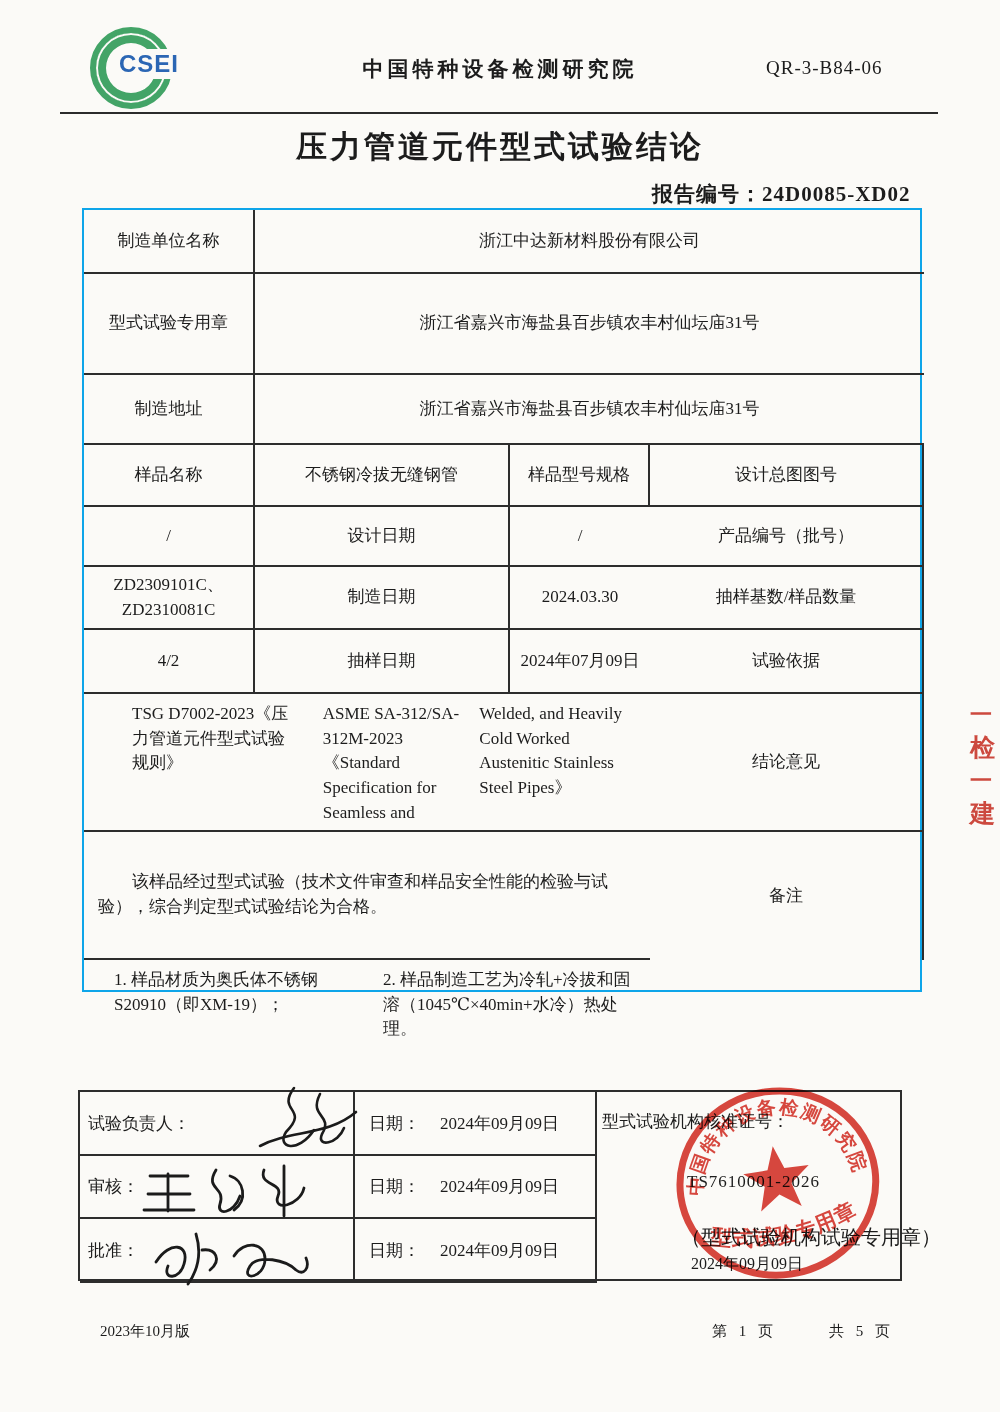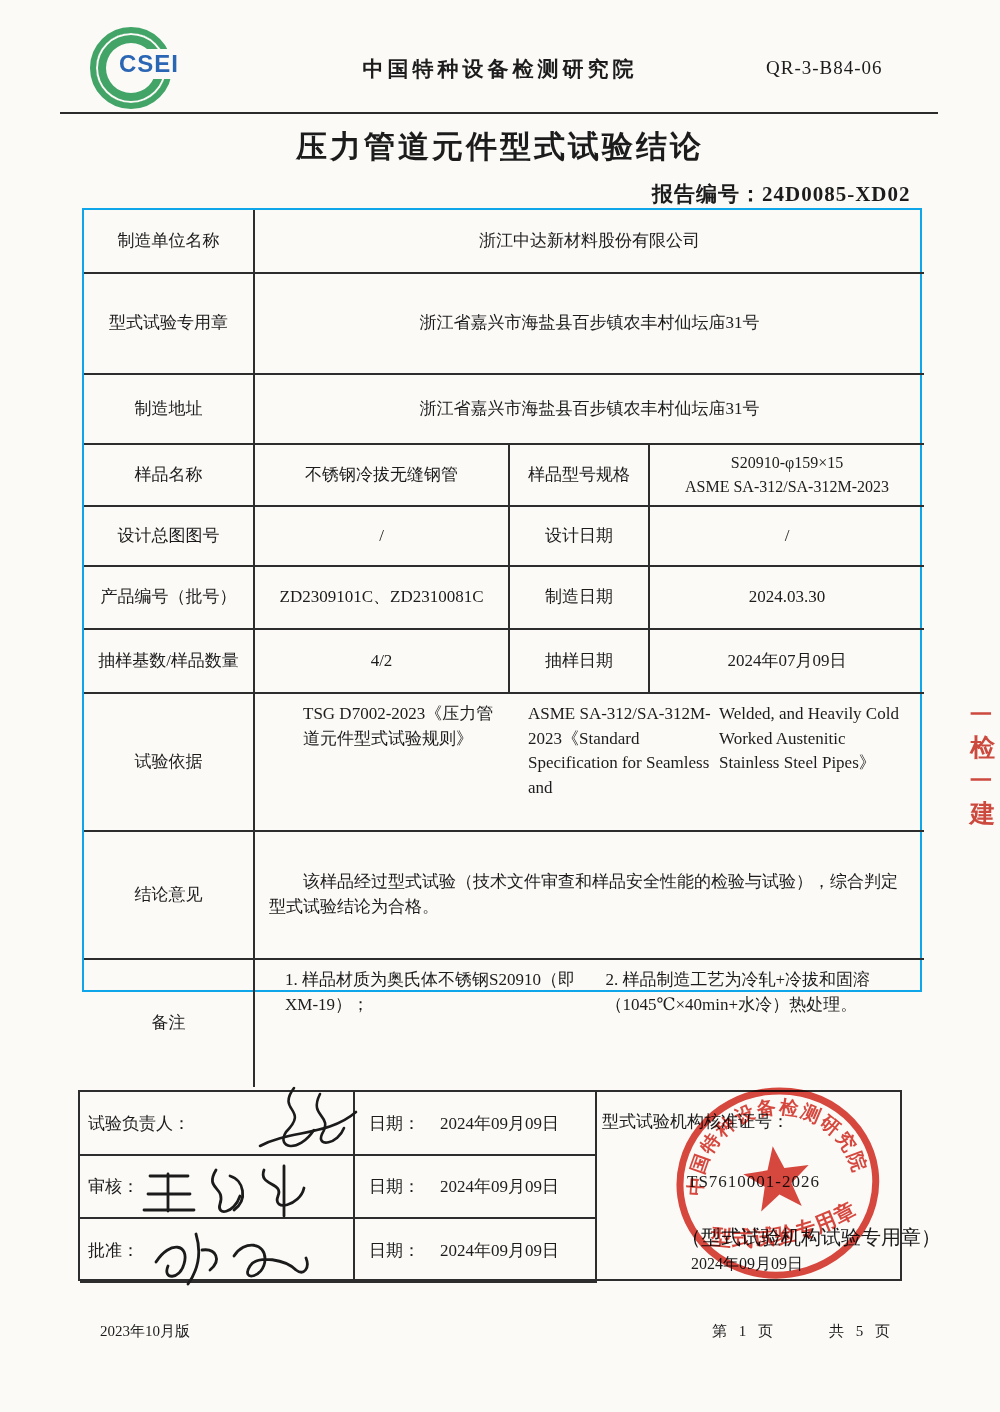--- a/index.html
+++ b/index.html
@@ -80,24 +80,20 @@
 
     <div class="cell lab">型式试验专用章</div>
     <div class="cell val span3 lastcol">浙江省嘉兴市海盐县百步镇农丰村仙坛庙31号</div>
 
     <div class="cell lab">制造地址</div>
     <div class="cell val span3 lastcol">浙江省嘉兴市海盐县百步镇农丰村仙坛庙31号</div>
 
     <div class="cell lab">样品名称</div>
     <div class="cell val">不锈钢冷拔无缝钢管</div>
     <div class="cell lab">样品型号规格</div>
-    <div class="cell val two-line lastcol">
-      <div class="ln" style="text-align:center;">S20910-φ159×15</div>
-      <div class="ln" style="text-align:center;">ASME SA-312/SA-312M-2023</div>
-    </div>
 
     <div class="cell lab">设计总图图号</div>
     <div class="cell val">/</div>
     <div class="cell lab">设计日期</div>
     <div class="cell val lastcol">/</div>
 
     <div class="cell lab">产品编号（批号）</div>
     <div class="cell val">ZD2309101C、ZD2310081C</div>
     <div class="cell lab">制造日期</div>
     <div class="cell val lastcol">2024.03.30</div>

